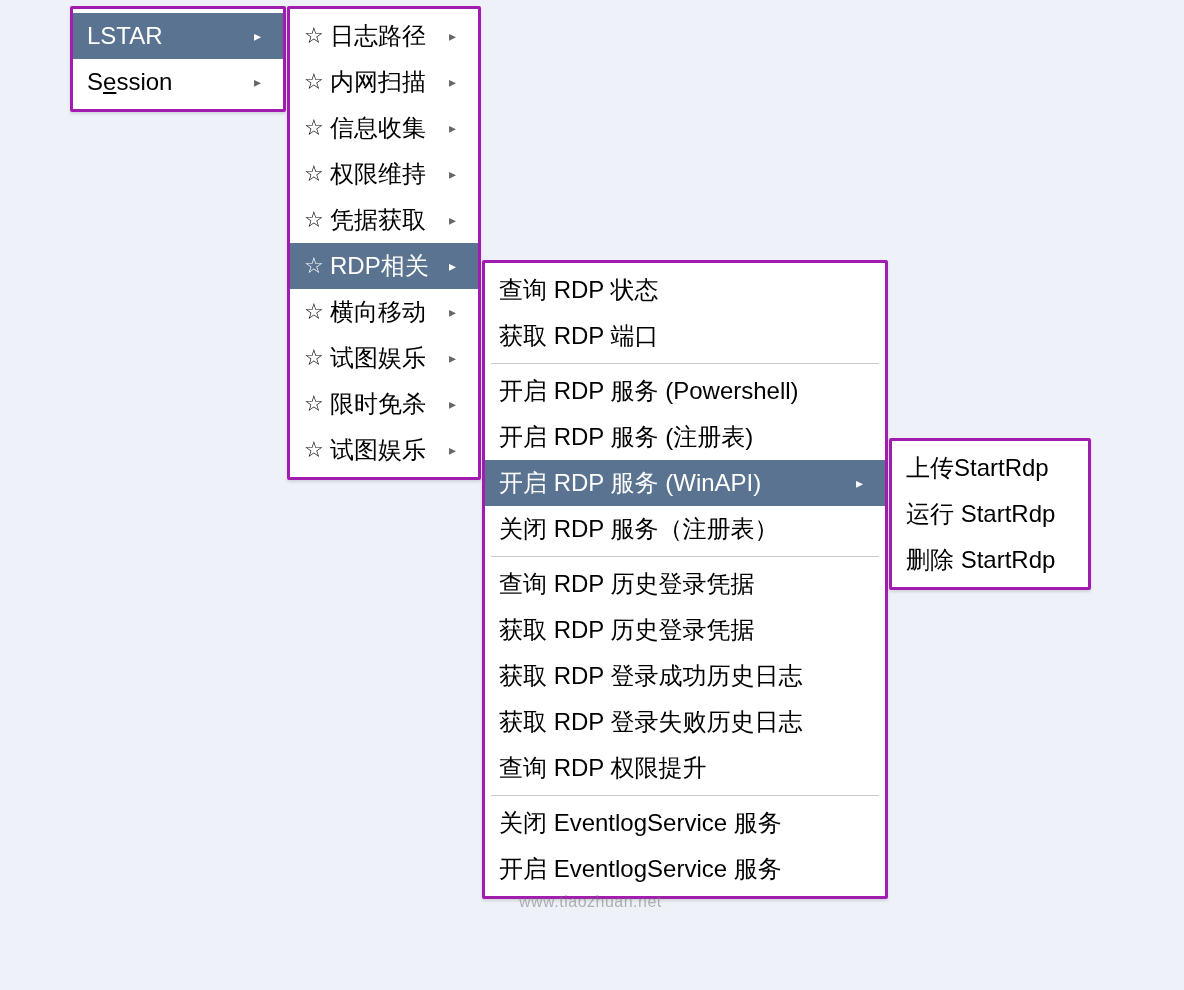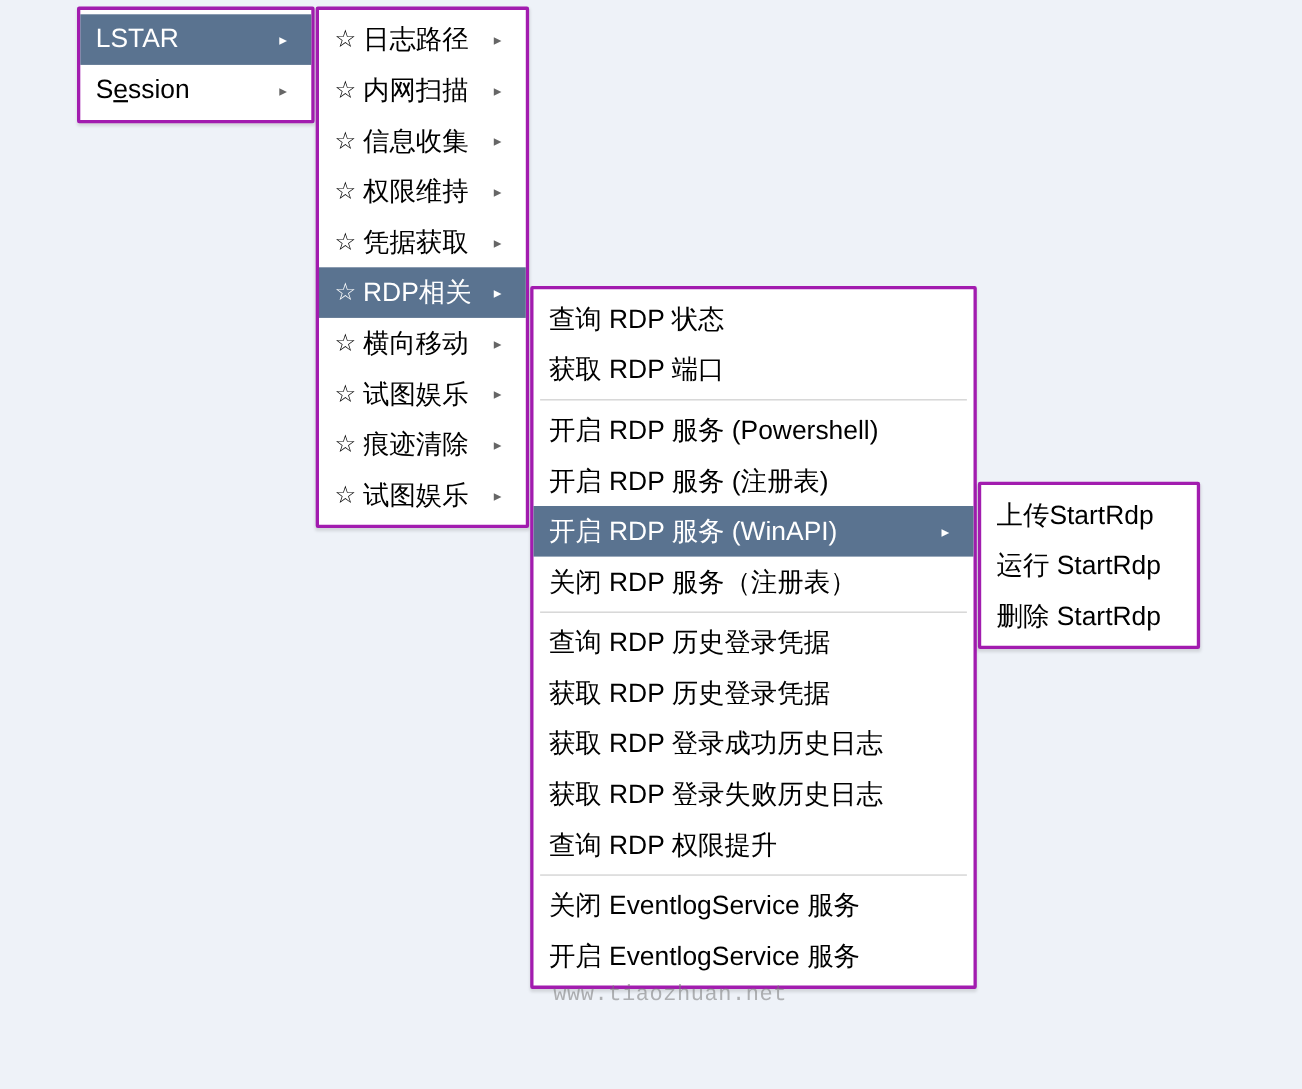--- a/index.html
+++ b/index.html
@@ -46,27 +46,27 @@
     color: #666;
   }
   .menu-item.selected .arrow { color: #fff; }
   .sep {
     height: 1px;
     background: #c8c8c8;
     margin: 4px 6px;
   }
   .watermark {
     position: absolute;
-    left: 503px;
+    left: 519px;
     top: 893px;
-    font-size: 20px;
+    font-size: 16px;
     color: rgba(120,120,120,0.55);
     letter-spacing: 0.5px;
     pointer-events: none;
-    font-family: Liberation Mono, monospace;
+    font-family: Liberation Sans, sans-serif;
   }
   .underline-letter { text-decoration: underline; }
 </style>
 </head>
 <body>
 
 <div class="menu" id="menu1" style="left:70px; top:6px; width:216px;">
     <div class="menu-item selected">
       <span class="label">LSTAR</span>
       <span class="arrow">▸</span>
@@ -113,21 +113,21 @@
       <span class="label">横向移动</span>
       <span class="arrow">▸</span>
     </div>
     <div class="menu-item">
       <span class="star">☆</span>
       <span class="label">试图娱乐</span>
       <span class="arrow">▸</span>
     </div>
     <div class="menu-item">
       <span class="star">☆</span>
-      <span class="label">痕迹清除</span>
+      <span class="label">限时免杀</span>
       <span class="arrow">▸</span>
     </div>
     <div class="menu-item">
       <span class="star">☆</span>
       <span class="label">试图娱乐</span>
       <span class="arrow">▸</span>
     </div>
   </div>
 
 <div class="menu" id="menu3" style="left:482px; top:248px; width:406px;margin-top:12px;">

